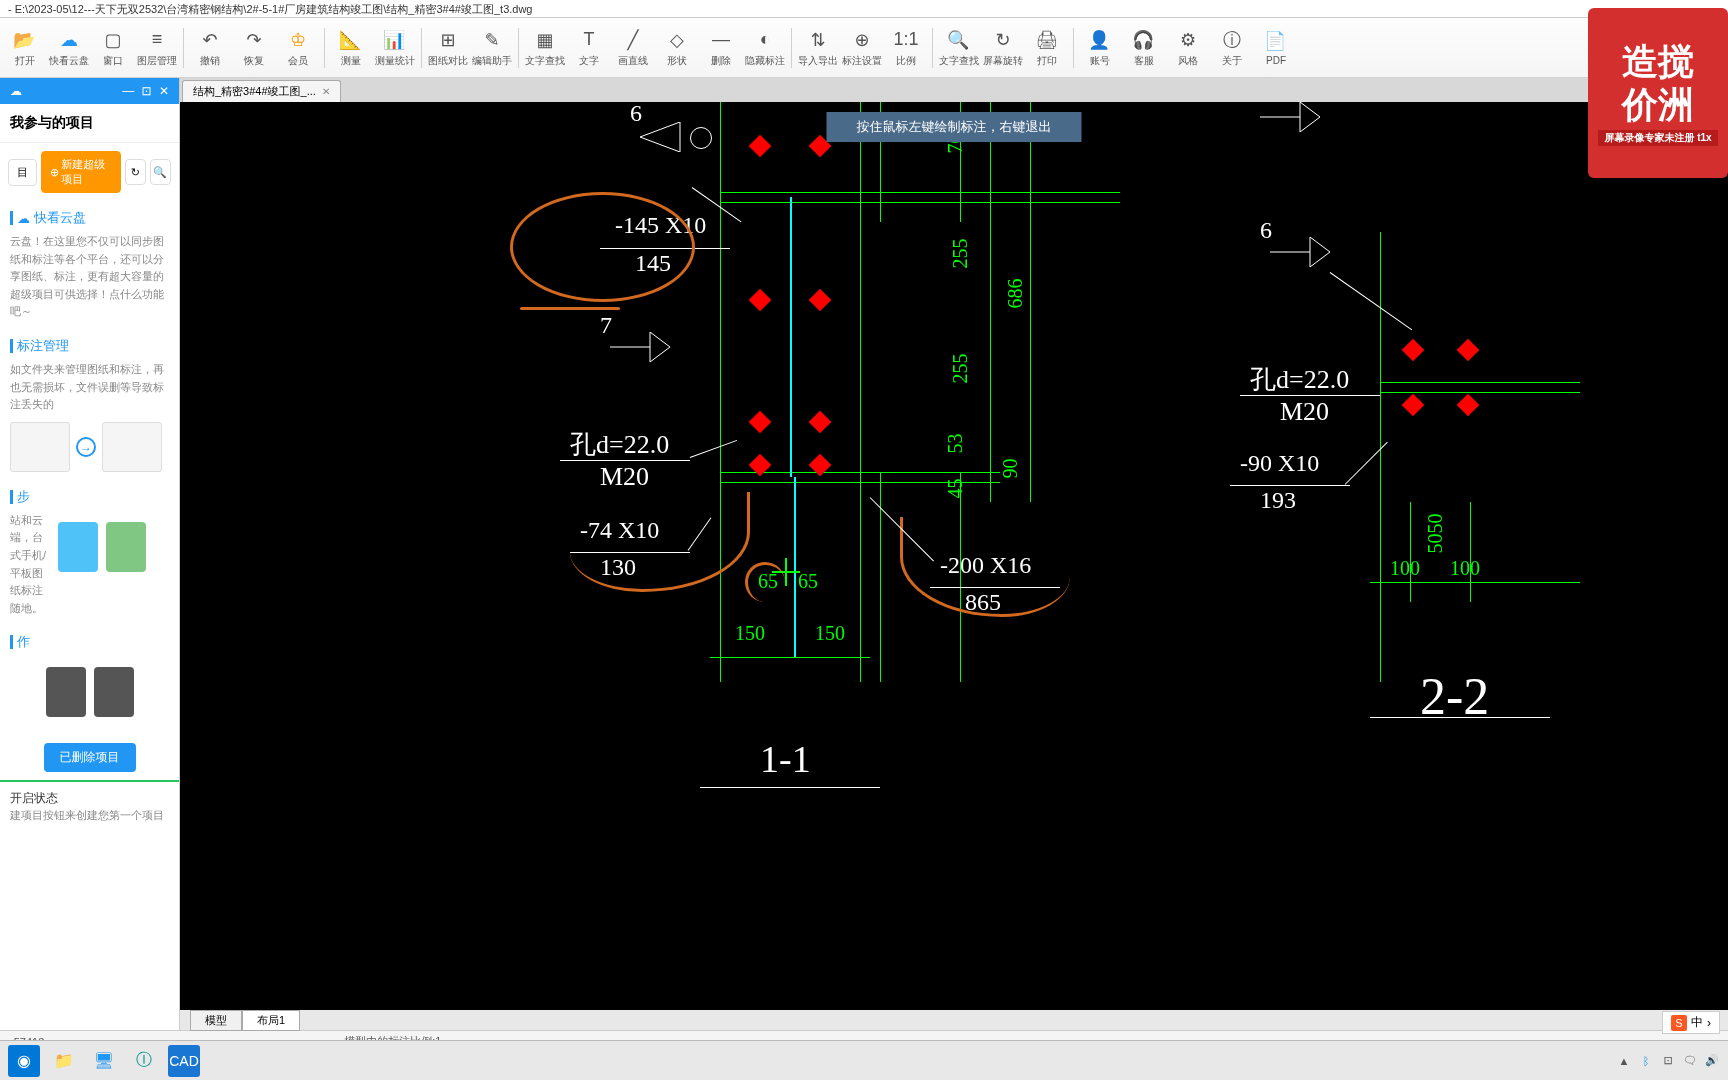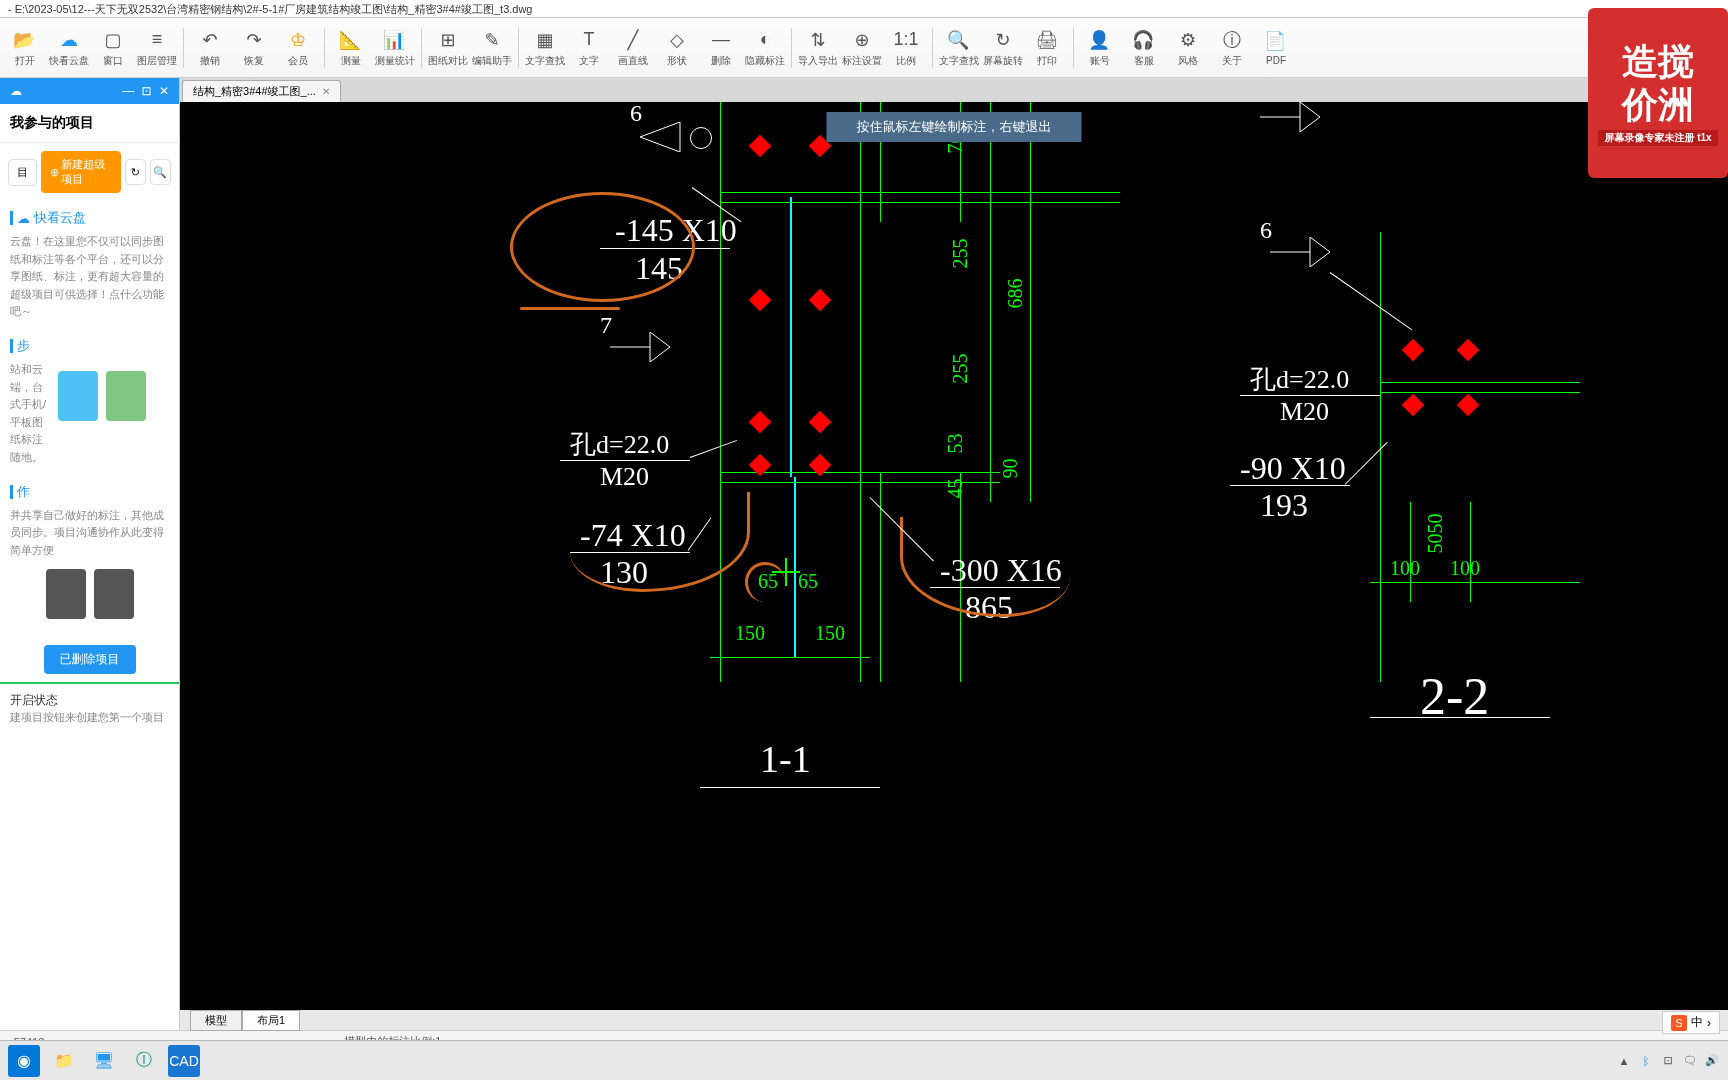--- a/index.html
+++ b/index.html
@@ -36,21 +36,21 @@
 .hint-bar{position:absolute;top:10px;left:50%;transform:translateX(-50%);background:#4a6a8a;color:#fff;padding:6px 30px;font-size:13px;z-index:10}
 .layout-tabs{height:20px;background:#e8e8e8;display:flex;align-items:center;padding-left:10px;gap:0}
 .ltab{padding:2px 14px;font-size:11px;background:#fff;border:1px solid #aaa;cursor:pointer}
 .ltab.active{background:#f0f0f0}
 .status{height:22px;background:#f5f5f5;border-top:1px solid #ccc;display:flex;align-items:center;font-size:11px;color:#555;padding:0 10px;gap:40px}
 .taskbar{position:absolute;bottom:0;left:0;right:0;height:40px;background:#e8e8e8;border-top:1px solid #bbb;display:flex;align-items:center;padding:0 8px;gap:8px}
 .tb-app{width:32px;height:32px;border-radius:3px;display:flex;align-items:center;justify-content:center;font-size:16px}
 .tray{margin-left:auto;display:flex;align-items:center;gap:6px;font-size:11px;color:#555}
 .tray-icon{width:16px;height:16px;display:flex;align-items:center;justify-content:center}
 
-.cad-text{position:absolute;color:#fff;font-family:"SimSun",serif;font-size:32px;white-space:nowrap}
+.cad-text{position:absolute;color:#fff;font-family:"SimSun",serif;font-size:24px;white-space:nowrap}
 .cad-line-h{position:absolute;height:1px;background:#0f0}
 .cad-line-v{position:absolute;width:1px;background:#0f0}
 .cad-white-h{position:absolute;height:1px;background:#fff}
 .cad-cyan-v{position:absolute;width:2px;background:#0ff}
 .diamond{position:absolute;width:16px;height:16px;background:#f00;transform:rotate(45deg)}
 .cad-dim{position:absolute;color:#0f0;font-size:20px;font-family:"SimSun",serif}
 .annotation{position:absolute;border:3px solid #d2691e;border-radius:50%}
 .ann-curve{position:absolute;width:180px;height:100px;border:3px solid #d2691e;border-top:none;border-left:none;border-radius:0 0 60% 40%}
 svg.triangle{position:absolute}
 .watermark{position:absolute;top:8px;right:0;width:140px;height:170px;background:#d32f2f;border-radius:6px;display:flex;flex-direction:column;align-items:center;justify-content:center;color:#fff;font-size:36px;font-weight:bold;line-height:1.2;z-index:20}
@@ -206,32 +206,40 @@
       <div class="sb-btn small">🔍</div>
     </div>
     <div class="sb-section">
       <div class="sb-section-title">
         <span>☁</span>
         <span>快看云盘</span>
       </div>
       <div class="sb-text">云盘！在这里您不仅可以同步图纸和标注等各个平台，还可以分享图纸、标注，更有超大容量的超级项目可供选择！点什么功能吧～</div>
     </div>
     <div class="sb-section">
+      <div class="sb-section-title">标注管理</div>
+      <div class="sb-text">如文件夹来管理图纸和标注，再也无需损坏，文件误删等导致标注丢失的</div>
+      <div class="sb-img-row">
+        <div class="sb-img"></div>
+        <div class="sb-arrow">→</div>
+        <div class="sb-img"></div>
+      </div>
+    </div>
+    <div class="sb-section">
       <div class="sb-section-title">步</div>
       <div style="display:flex;gap:8px">
         <div class="sb-text" style="flex:0 0 40px">站和云端，台式手机/平板图纸标注随地。</div>
         <div class="sb-illust">
           <div class="sb-device"></div>
             <div class="sb-device" style="background:#81c784"></div>
         </div>
       </div>
     </div>
     <div class="sb-section">
       <div class="sb-section-title">作</div>
-      <div class="sb-text">并共享自己做好的标注，其他成员同步。项目沟通协作从此变得简单方便</div>
       <div class="sb-illust">
         <div class="sb-device" style="background:#555"></div>
           <div class="sb-device" style="background:#555"></div>
       </div>
     </div>
     <button class="sb-del-btn">已删除项目</button>
     <div class="sb-section" style="border-top:2px solid #22c55e">
       <div style="font-size:12px;color:#333">开启状态</div>
       <div class="sb-text">建项目按钮来创建您第一个项目</div>
     </div>
@@ -288,21 +296,21 @@
       <div class="cad-text" style="left:455px;top:148px">145</div>
 
       <div class="cad-text" style="left:390px;top:325px;font-size:26px">孔d=22.0</div>
       <div class="cad-white-h" style="left:380px;top:358px;width:130px"></div>
       <div class="cad-text" style="left:420px;top:360px;font-size:26px">M20</div>
 
       <div class="cad-text" style="left:400px;top:415px">-74 X10</div>
       <div class="cad-white-h" style="left:390px;top:450px;width:120px"></div>
       <div class="cad-text" style="left:420px;top:452px">130</div>
 
-      <div class="cad-text" style="left:760px;top:450px">-300 X16</div>
+      <div class="cad-text" style="left:760px;top:450px">-200 X16</div>
       <div class="cad-white-h" style="left:750px;top:485px;width:130px"></div>
       <div class="cad-text" style="left:785px;top:487px">865</div>
 
       <div class="cad-text" style="left:1070px;top:260px;font-size:26px">孔d=22.0</div>
       <div class="cad-white-h" style="left:1060px;top:293px;width:140px"></div>
       <div class="cad-text" style="left:1100px;top:295px;font-size:26px">M20</div>
 
       <div class="cad-text" style="left:1060px;top:348px">-90 X10</div>
       <div class="cad-white-h" style="left:1050px;top:383px;width:120px"></div>
       <div class="cad-text" style="left:1080px;top:385px">193</div>

